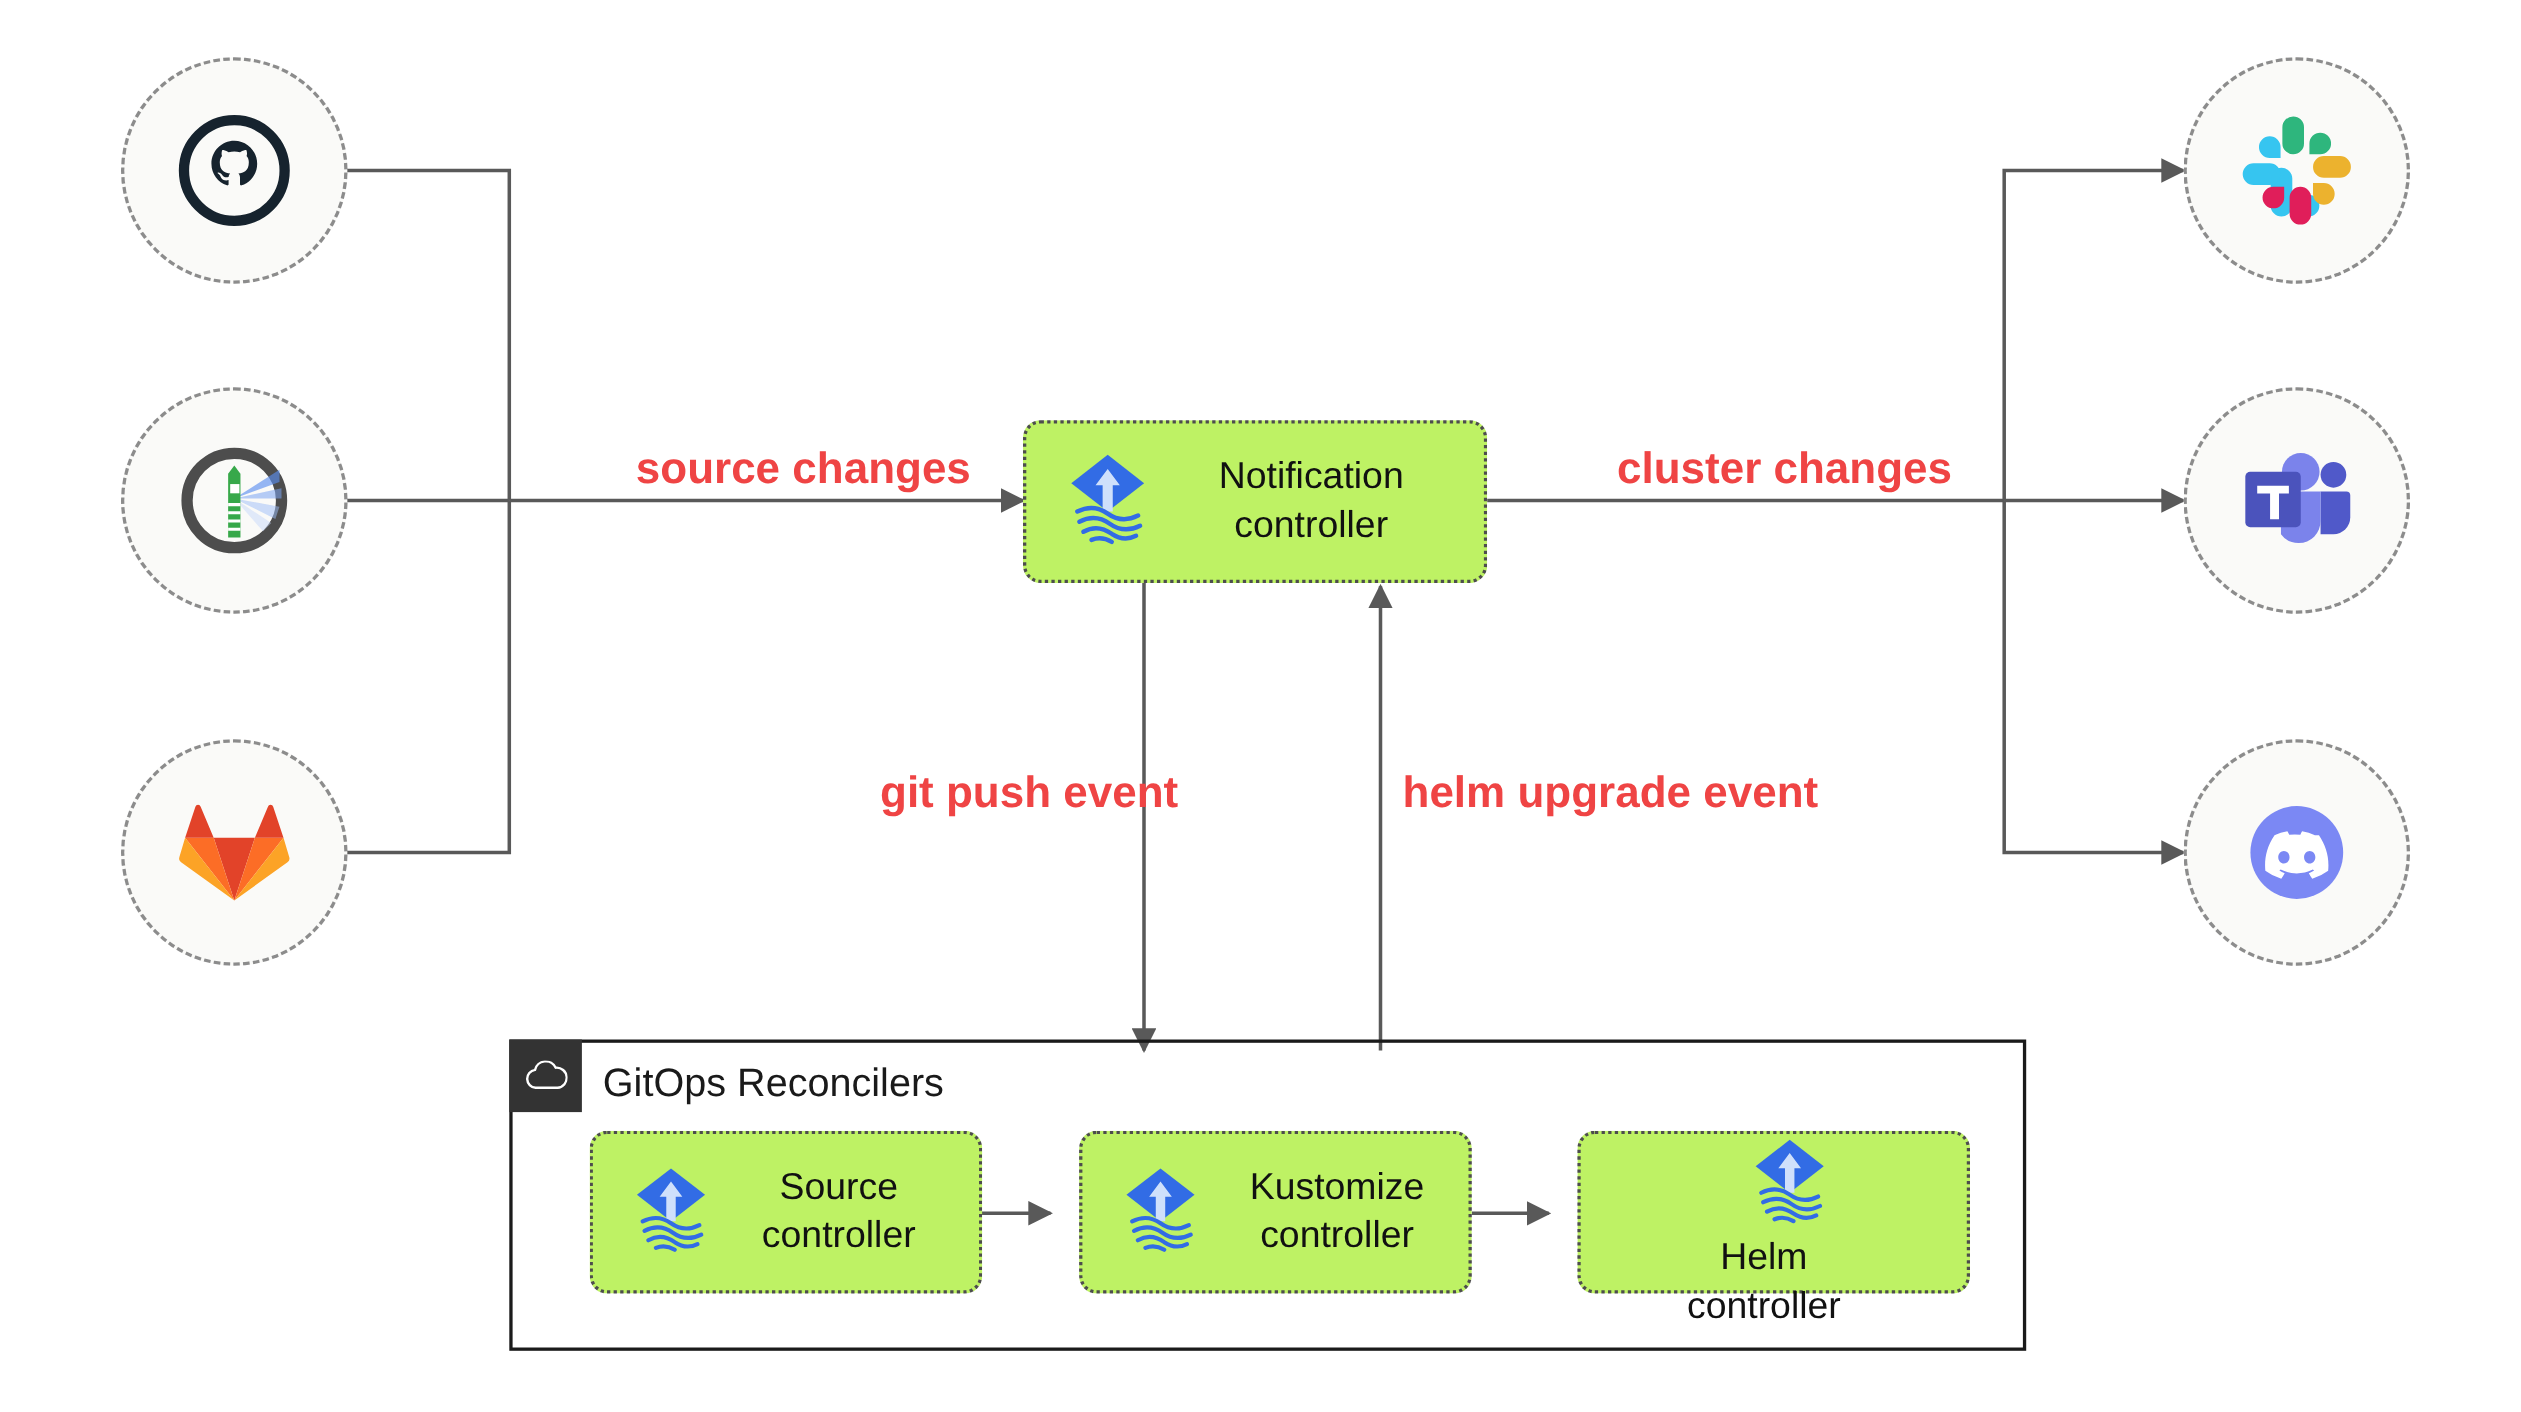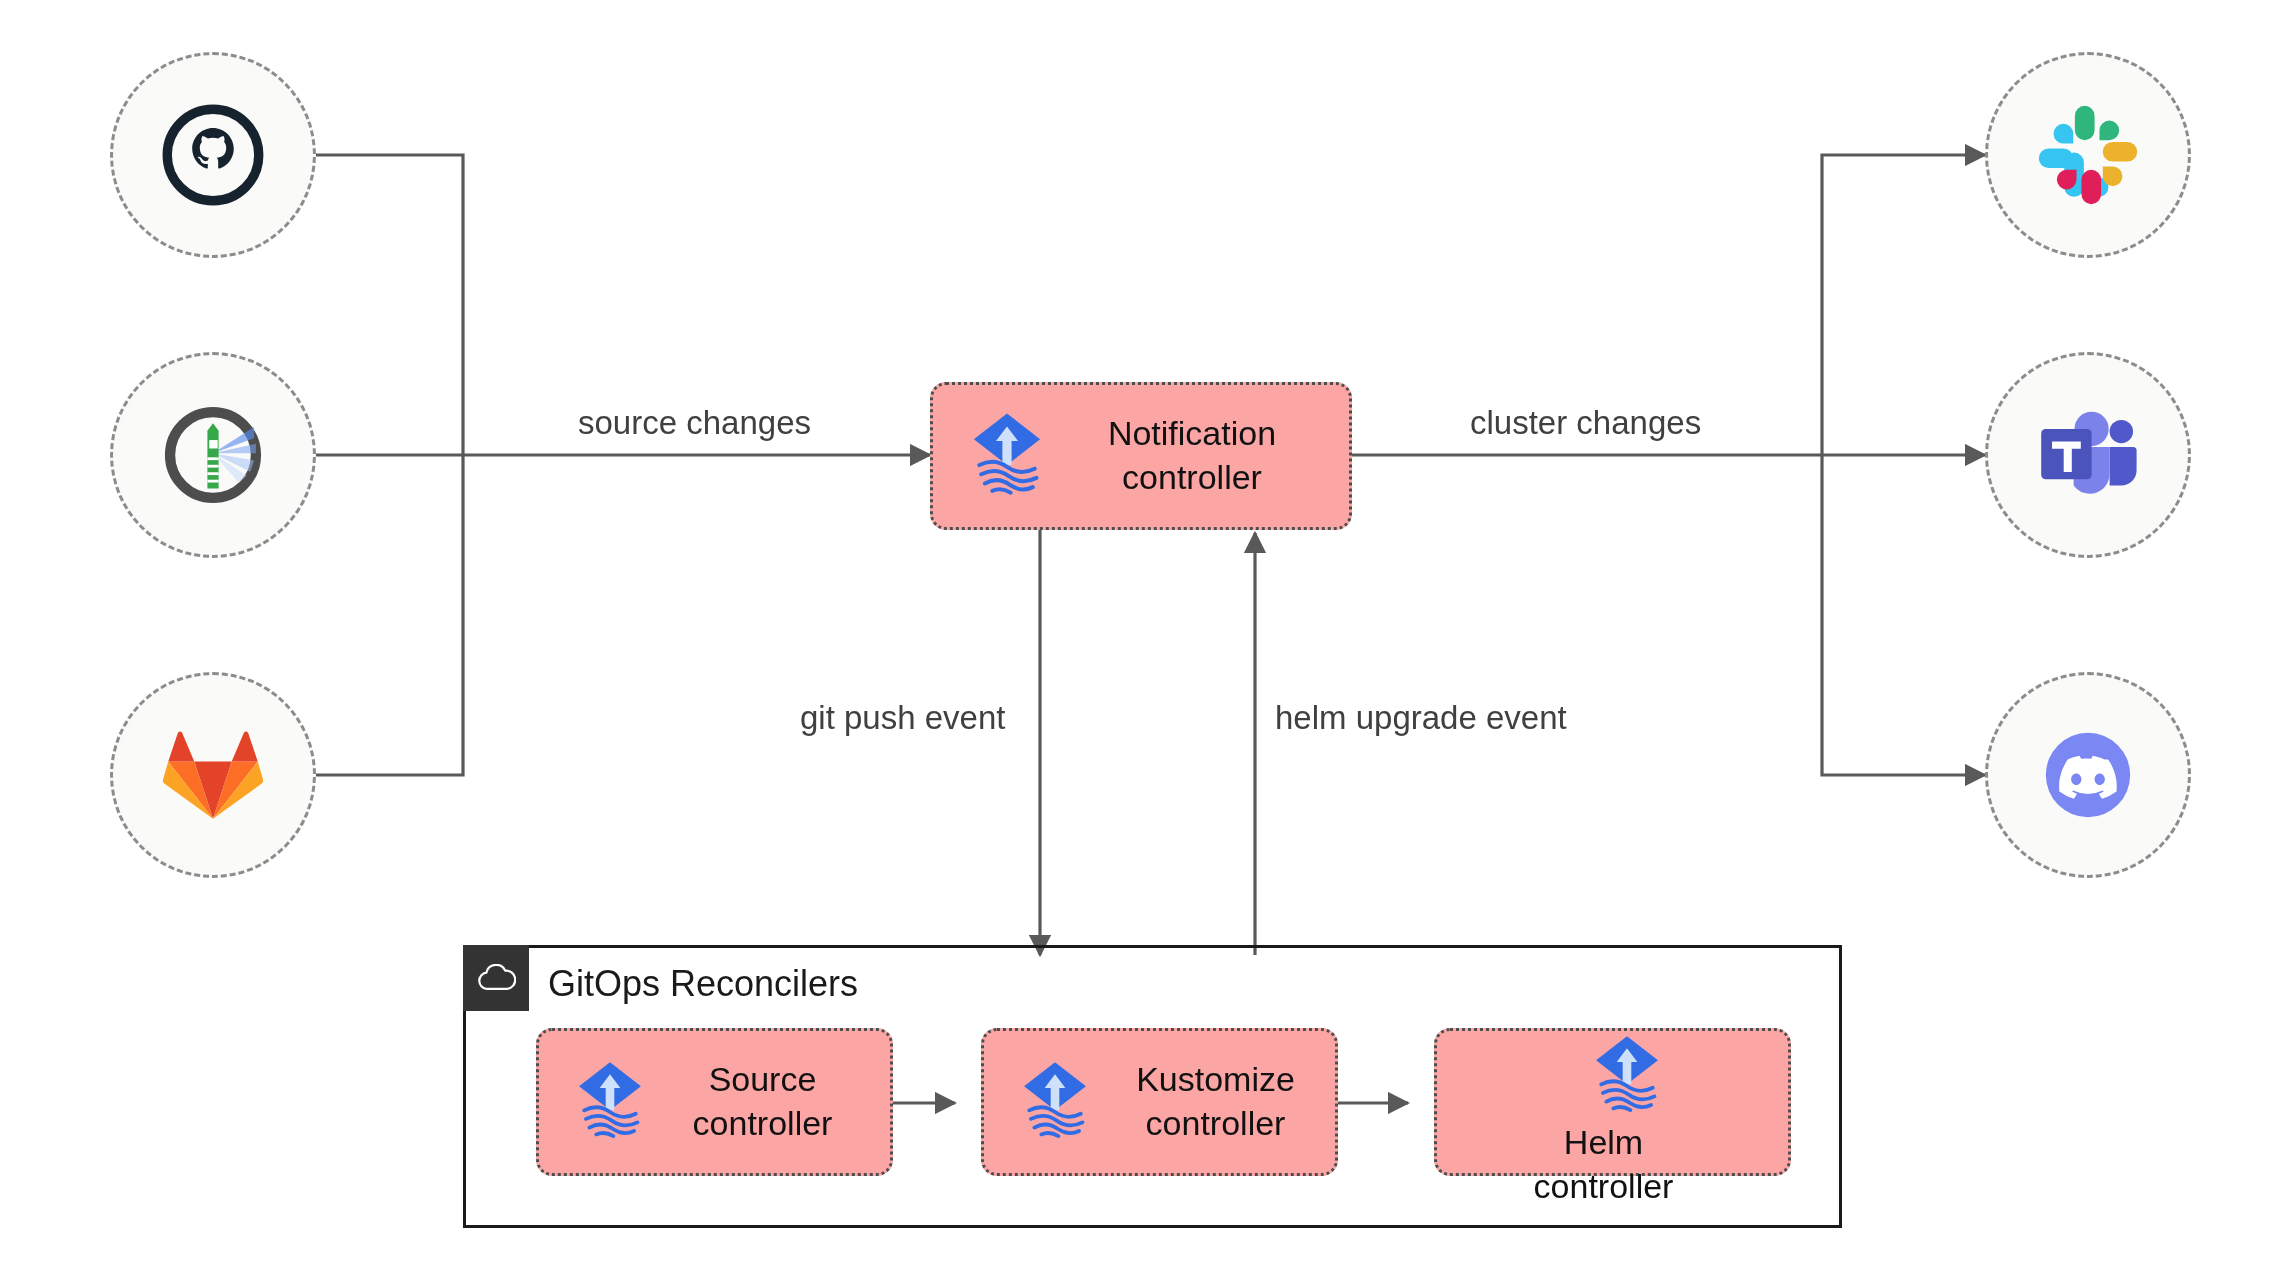--- a/index.html
+++ b/index.html
@@ -27,21 +27,21 @@
     border-radius: 50%;
     background: #fafaf8;
     border: 3px dashed #8c8c8c;
     display: flex;
     align-items: center;
     justify-content: center;
     box-sizing: border-box;
   }
   .ctrl-box {
     position: absolute;
-    background: #fca5a5;
+    background: #bef264;
     border: 3px dotted #4d4d4d;
     border-radius: 16px;
     box-sizing: border-box;
     display: flex;
     align-items: center;
     justify-content: flex-start;
   }
   .ctrl-logo {
     margin-left: 28px;
     flex: 0 0 auto;
@@ -50,23 +50,24 @@
     flex: 1 1 auto;
     text-align: center;
     font-size: 34px;
     color: #111111;
     line-height: 1.28;
     padding-right: 18px;
     white-space: pre-line;
   }
   .edge-label {
     position: absolute;
-    font-size: 33px;
-    color: #404040;
+    font-size: 40px;
+    color: #ef4444;
     white-space: nowrap;
+    font-weight: bold;
   }
   .group-box {
     position: absolute;
     border: 3px solid #1a1a1a;
     background: transparent;
     box-sizing: border-box;
   }
   .group-tab {
     position: absolute;
     background: #333333;

